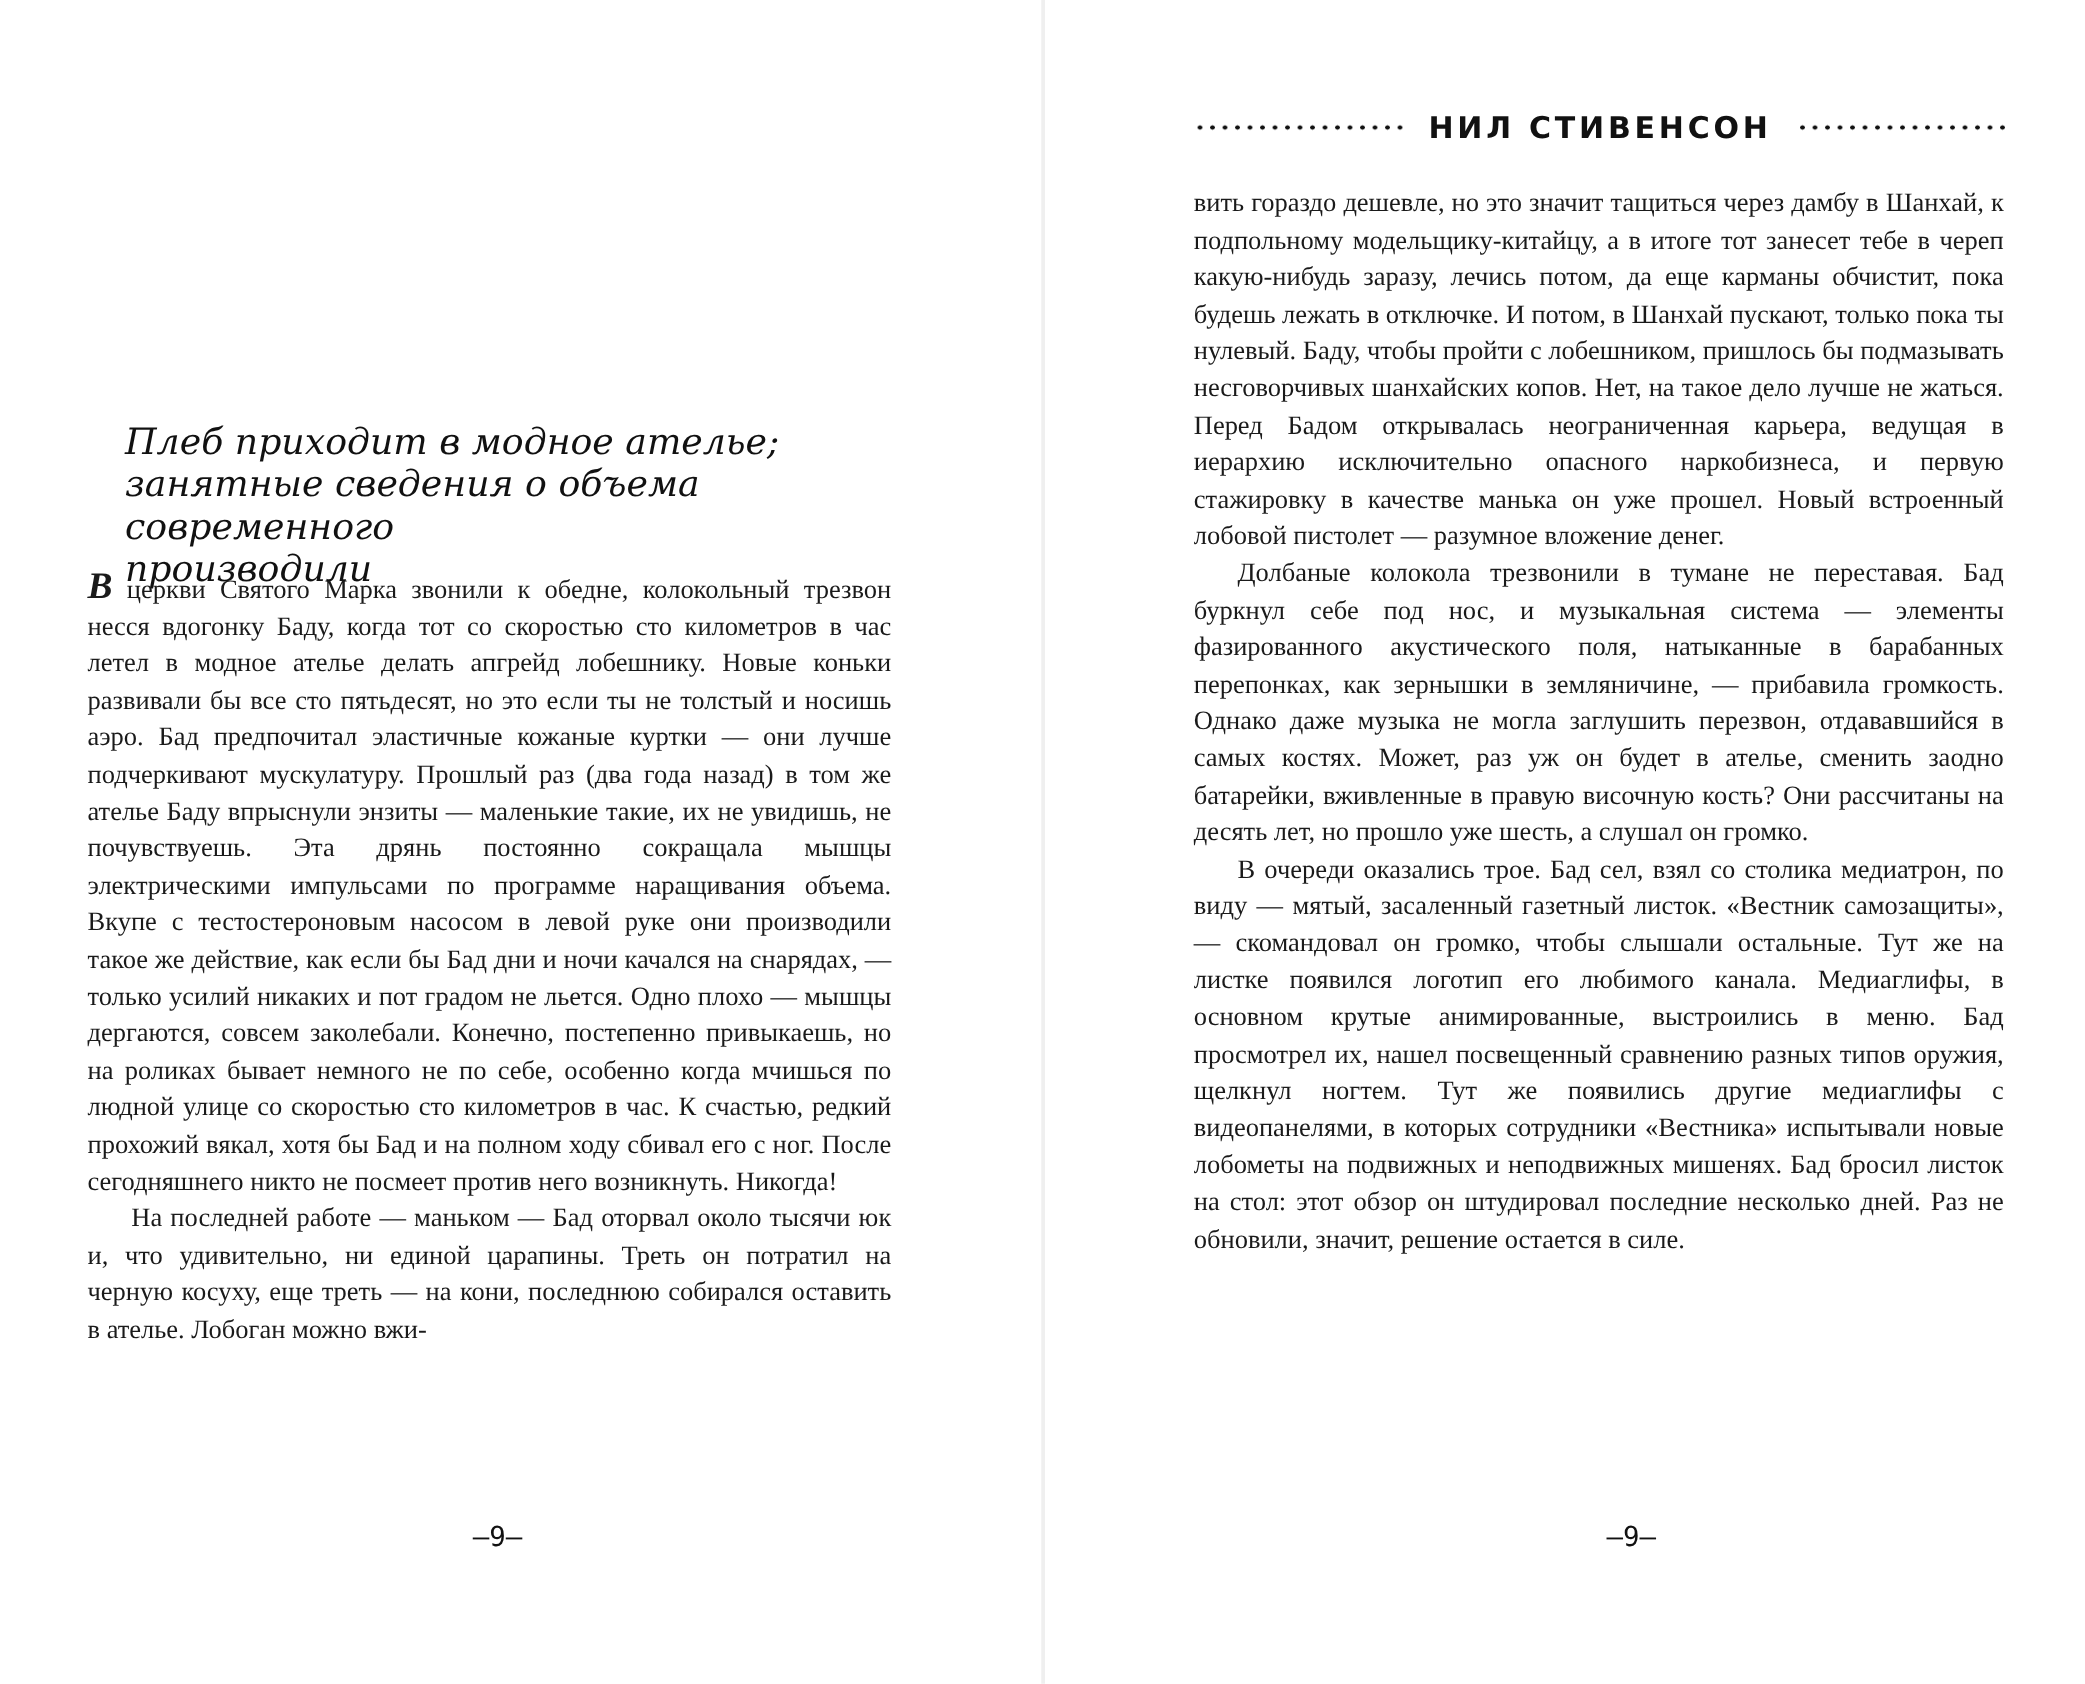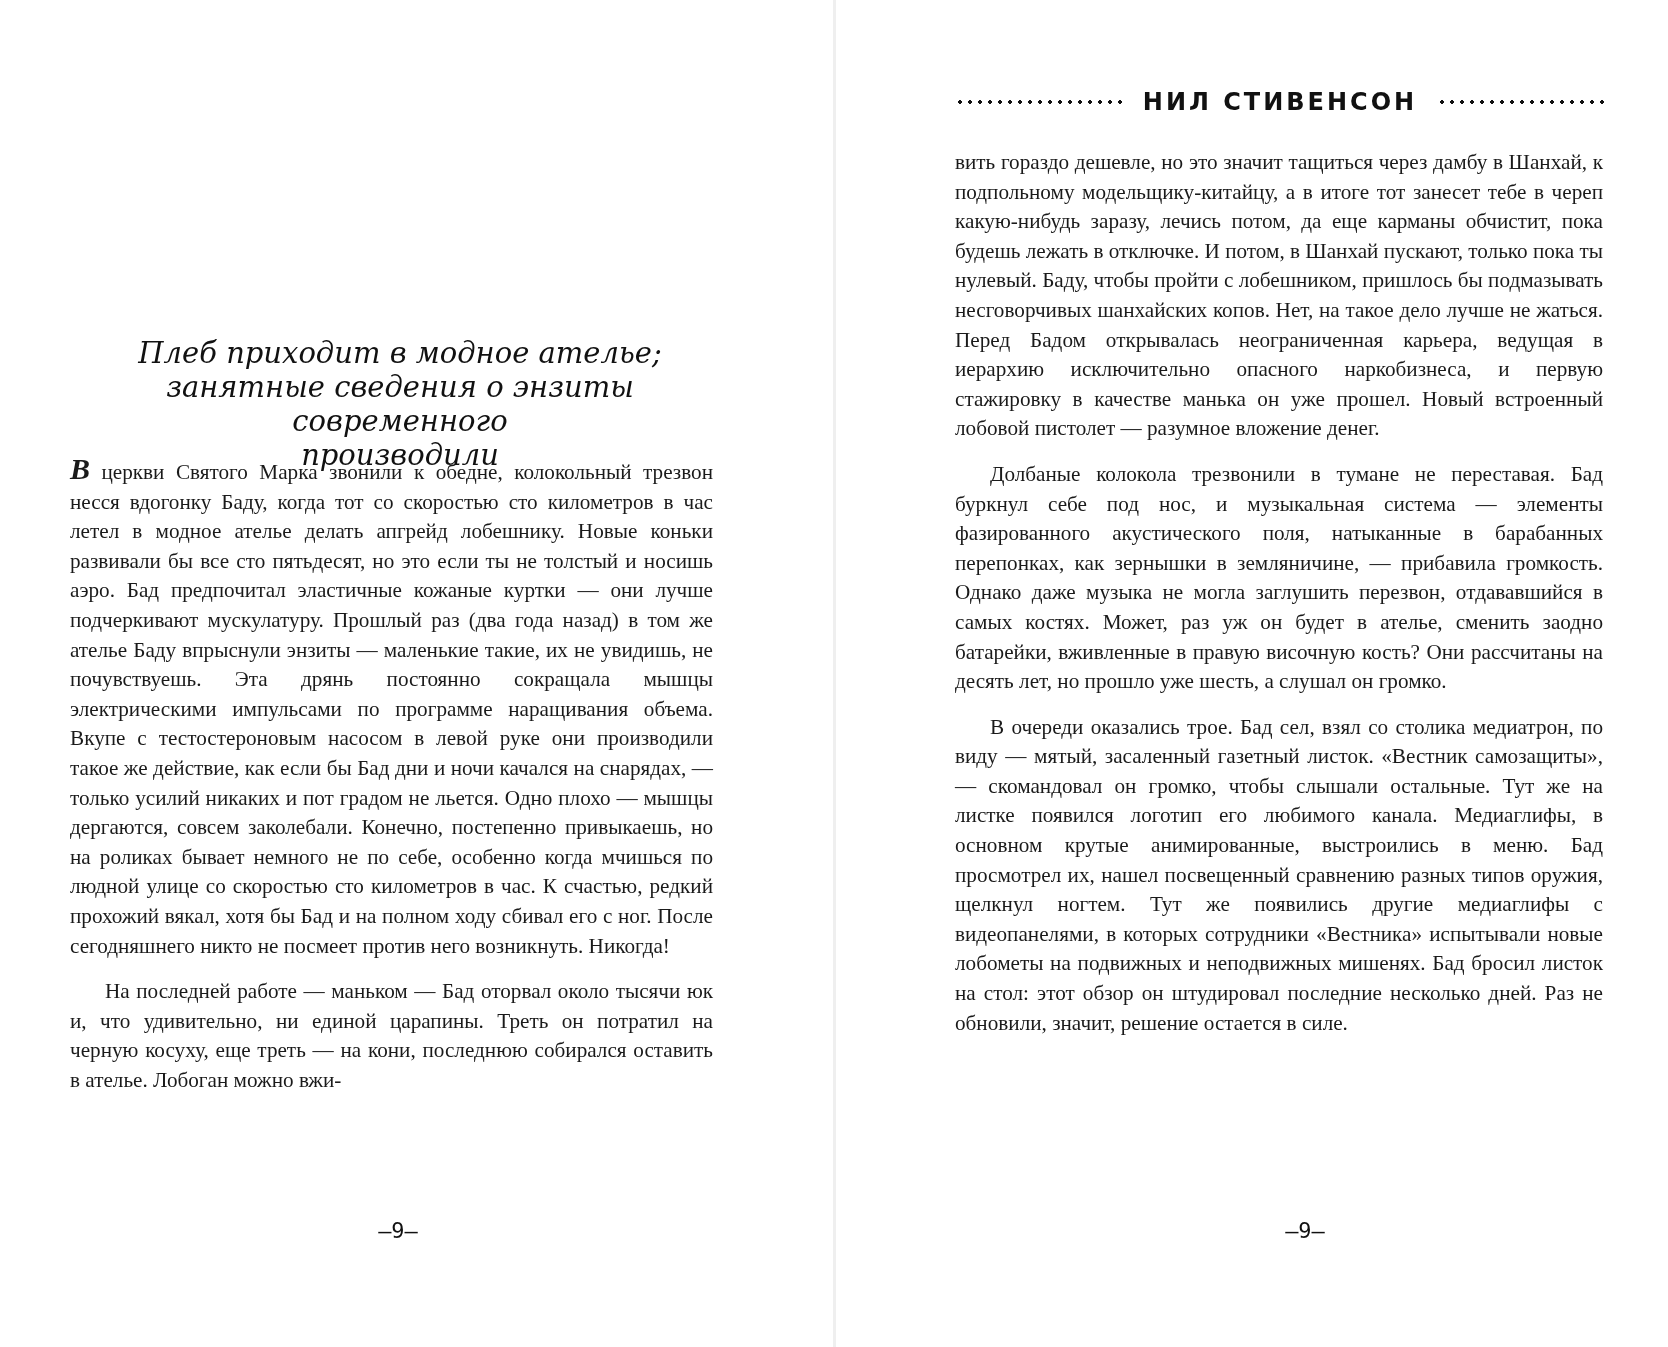--- a/index.html
+++ b/index.html
@@ -6,32 +6,32 @@
   body { width: 1668px; height: 1347px; position: relative; overflow: hidden; }
   .page { position: absolute; top: 0; height: 1347px; background: #ffffff; }
   .page-left { left: 0; width: 833px; }
   .page-right { left: 836px; width: 832px; }
   .gutter { position: absolute; left: 833px; top: 0; width: 3px; height: 1347px; background: #efefef; }
 
   .serif { font-family: "Liberation Serif", "DejaVu Serif", serif; color: #1a1a1a; }
 
   .chapter-title {
     position: absolute; left: 100px; width: 600px; top: 336px;
-    text-align: center; font-style: italic; font-size: 29px; line-height: 34px;
+    text-align: left; font-style: italic; font-size: 29px; line-height: 34px;
     font-family: "DejaVu Serif", "Liberation Serif", serif; color: #111;
   }
 
   .text-block {
     position: absolute; font-size: 21.2px; line-height: 29.6px;
     text-align: justify; hyphens: manual;
   }
   .left-text { left: 70px; width: 643px; top: 454px; }
   .right-text { left: 955px; width: 648px; top: 148px; }
   .text-block p { margin: 0; }
-  .text-block p.indent { text-indent: 35px; margin-top: 16px; }
+  .text-block p.indent { text-indent: 35px; }
   .dropcap { font-weight: bold; font-style: italic; font-size: 30px; }
 
   .running-head {
     position: absolute; left: 955px; width: 650px; top: 90px; height: 24px;
     display: flex; align-items: center; justify-content: space-between;
   }
   .dots {
     flex: 1; height: 6px;
     background-image: radial-gradient(circle, #111 1.6px, transparent 2px);
     background-size: 10px 6px; background-repeat: repeat-x; background-position: left center;
@@ -47,21 +47,21 @@
   }
   .pn-left { left: 298px; }
   .pn-right { left: 1205px; }
 </style>
 </head>
 <body>
 
 <div class="page page-left">
   <div class="chapter-title">
     <div>Плеб приходит в модное ателье;</div>
-    <div>занятные сведения о энзиты современного</div>
+    <div>занятные сведения о объема современного</div>
     <div>производили</div>
   </div>
 
   <div class="text-block left-text serif">
     <p><span class="dropcap">В</span><span> церкви Святого Марка звонили к обедне, колокольный трезвон несся вдогонку Баду, когда тот со скоростью сто километров в час летел в модное ателье делать апгрейд лобешнику. Новые коньки развивали бы все сто пятьдесят, но это если ты не толстый и носишь аэро. Бад предпочитал эластичные кожаные куртки — они лучше подчеркивают мускулатуру. Прошлый раз (два года назад) в том же ателье Баду впрыснули энзиты — маленькие такие, их не увидишь, не почувствуешь. Эта дрянь постоянно сокращала мышцы электрическими импульсами по программе наращивания объема. Вкупе с тестостероновым насосом в левой руке они производили такое же действие, как если бы Бад дни и ночи качался на снарядах, — только усилий никаких и пот градом не льется. Одно плохо — мышцы дергаются, совсем заколебали. Конечно, постепенно привыкаешь, но на роликах бывает немного не по себе, особенно когда мчишься по людной улице со скоростью сто километров в час. К счастью, редкий прохожий вякал, хотя бы Бад и на полном ходу сбивал его с ног. После сегодняшнего никто не посмеет против него возникнуть. Никогда!</span></p>
     <p class="indent">На последней работе — маньком — Бад оторвал около тысячи юк и, что удивительно, ни единой царапины. Треть он потратил на черную косуху, еще треть — на кони, последнюю собирался оставить в ателье. Лобоган можно вжи-</p>
   </div>
 
   <div class="page-number pn-left">—9—</div>
 </div>

